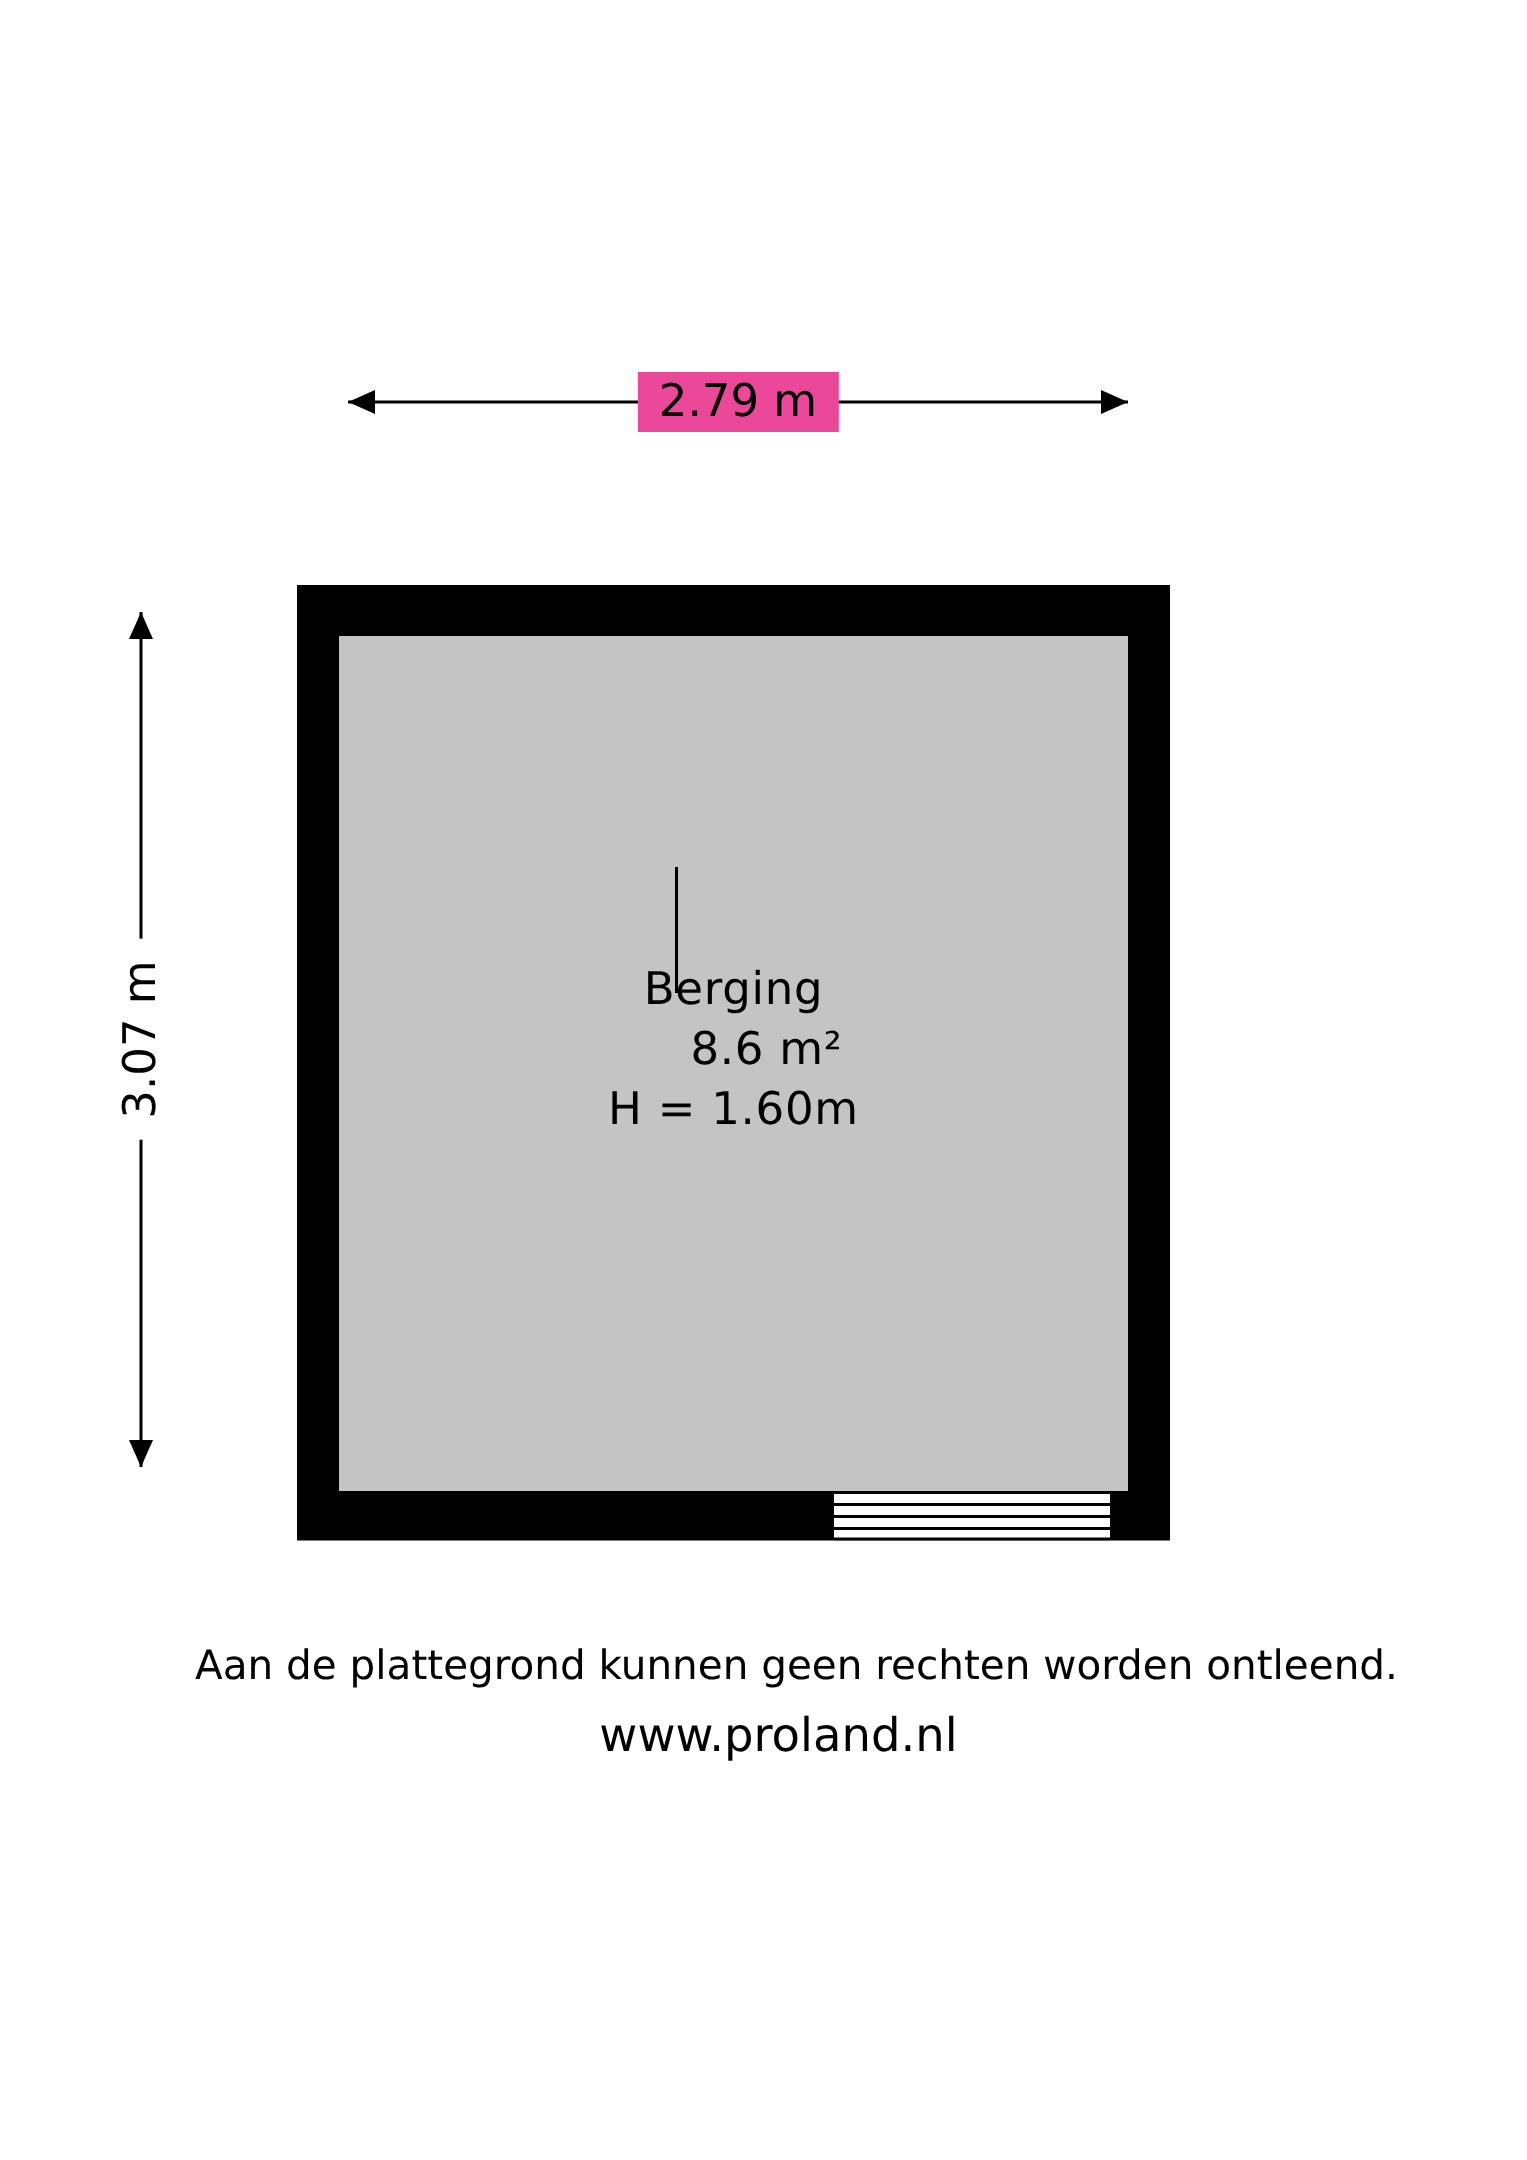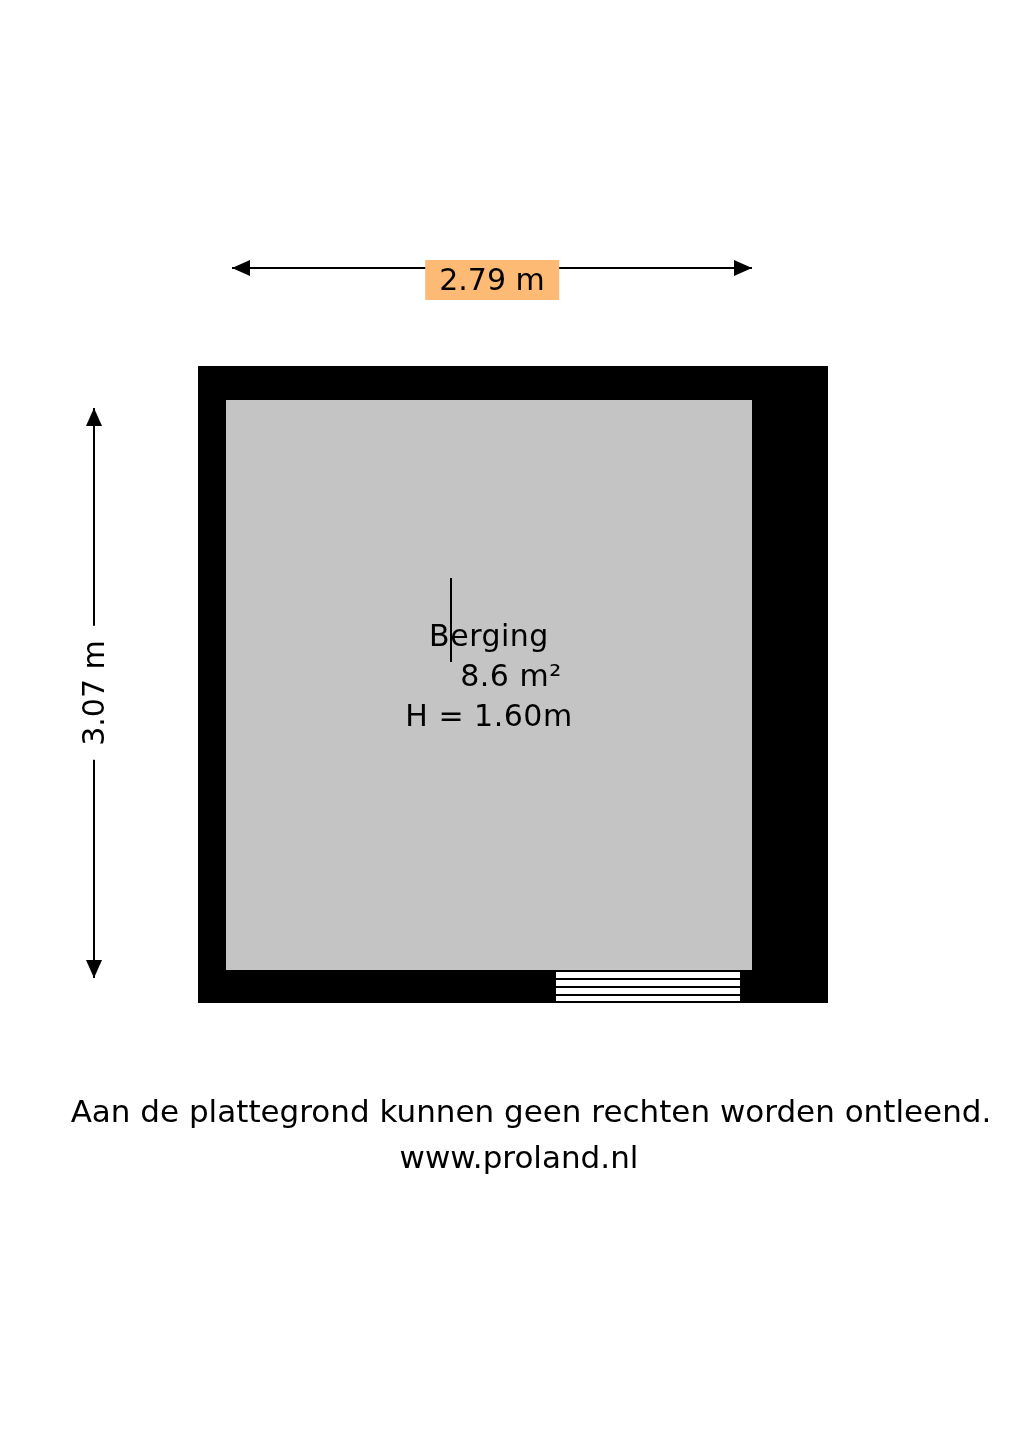--- a/index.html
+++ b/index.html
@@ -28,23 +28,23 @@
     position: absolute;
     left: 0;
     top: 19px;
     width: 520px;
     height: 2px;
     background: #000;
   }
   .dim-top .label {
     position: absolute;
     left: 50%;
-    top: 12px;
+    top: 0;
     transform: translateX(-50%);
-    background: #fdba74;
+    background: #ec4899;
     padding: 0 14px;
     font-size: 30px;
     line-height: 40px;
     white-space: nowrap;
   }
   .arrow-l-h, .arrow-r-h {
     position: absolute;
     top: 20px;
     width: 0;
     height: 0;
@@ -103,22 +103,22 @@
   }
   .arrow-b-v {
     bottom: 0;
     border-top: 18px solid #000;
   }
 
   
   .plan {
     position: absolute;
     left: 198px;
-    top: 366px;
-    width: 630px;
+    top: 390px;
+    width: 582px;
     height: 637px;
     background: #000000;
     box-sizing: border-box;
   }
   .plan-inner {
     position: absolute;
     left: 28px;
     top: 34px;
     width: 526px;
     height: 570px;
@@ -165,21 +165,21 @@
 
   
   .footer {
     position: absolute;
     left: 0;
     top: 1088px;
     width: 1018px;
     text-align: center;
   }
   .footer .line1 {
-    font-size: 31px;
+    font-size: 27px;
     line-height: 46px;
     white-space: nowrap;
     padding-left: 44px;
   }
   .footer .line2 {
     font-size: 31px;
     line-height: 46px;
     margin-left: 20px;
   }
 </style>

